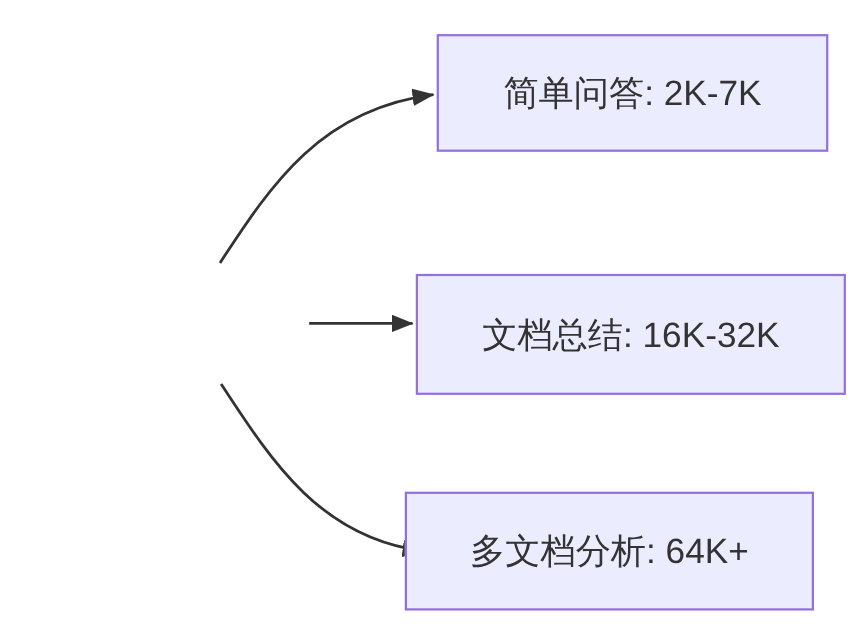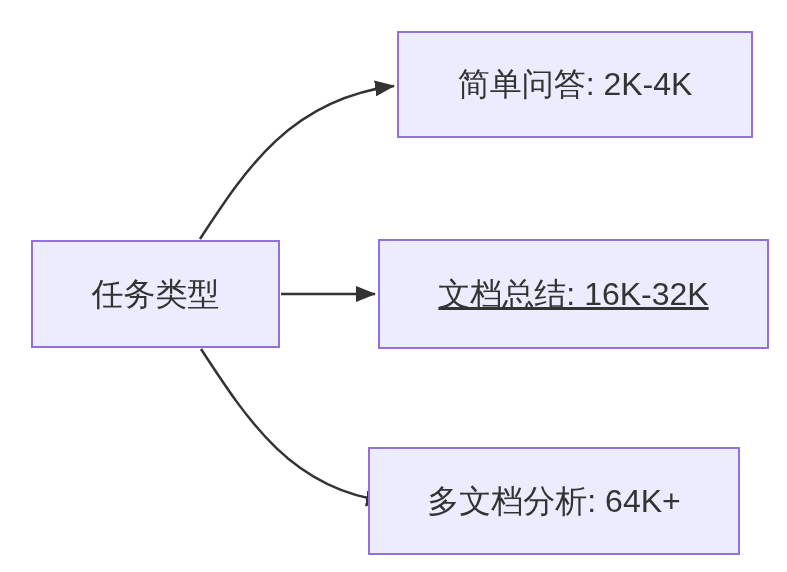--- a/index.html
+++ b/index.html
@@ -36,45 +36,42 @@
     align-items: center;
     justify-content: center;
     color: #333333;
     font-size: 32px;
     line-height: 1.2;
     white-space: nowrap;
     text-align: center;
   }
   .node-root    { left: 31px;  top: 240px; width: 249px; height: 108px; }
   .node-simple  { left: 397px; top: 31px;  width: 356px; height: 107px; }
-  .node-summary { left: 378px; top: 239px; width: 391px; height: 110px; text-decoration: underline; }
+  .node-summary { left: 378px; top: 249px; width: 391px; height: 110px; }
   .node-multi   { left: 368px; top: 447px; width: 372px; height: 108px; }
 </style>
 </head>
 <body>
 
 <div class="canvas">
 
   <svg class="edge-layer" width="787" height="572" viewBox="0 0 787 572" xmlns="http://www.w3.org/2000/svg">
     <defs>
       <marker id="arrowhead" markerUnits="userSpaceOnUse" markerWidth="22" markerHeight="16" refX="19" refY="8" orient="auto">
         <path d="M0,0 L20,8 L0,16 Z" fill="#333333"></path>
       </marker>
     </defs>
     <path class="edge" d="M200,239 C247,167 292,99 394,86" marker-end="url(#arrowhead)" stroke="#333333"></path>
     <path class="edge" d="M281,294 L375,294" marker-end="url(#arrowhead)" stroke="#333333"></path>
     <path class="edge" d="M201,349 C248,421 292,489 385,501" marker-end="url(#arrowhead)" stroke="#333333"></path>
   </svg>
 
-  <div class="node node-root">
-    <span>任务类型</span>
-  </div>
 
   <div class="node node-simple">
-    <span>简单问答: 2K-4K</span>
+    <span>简单问答: 2K-7K</span>
   </div>
 
   <div class="node node-summary">
     <span>文档总结: 16K-32K</span>
   </div>
 
   <div class="node node-multi">
     <span>多文档分析: 64K+</span>
   </div>
 

